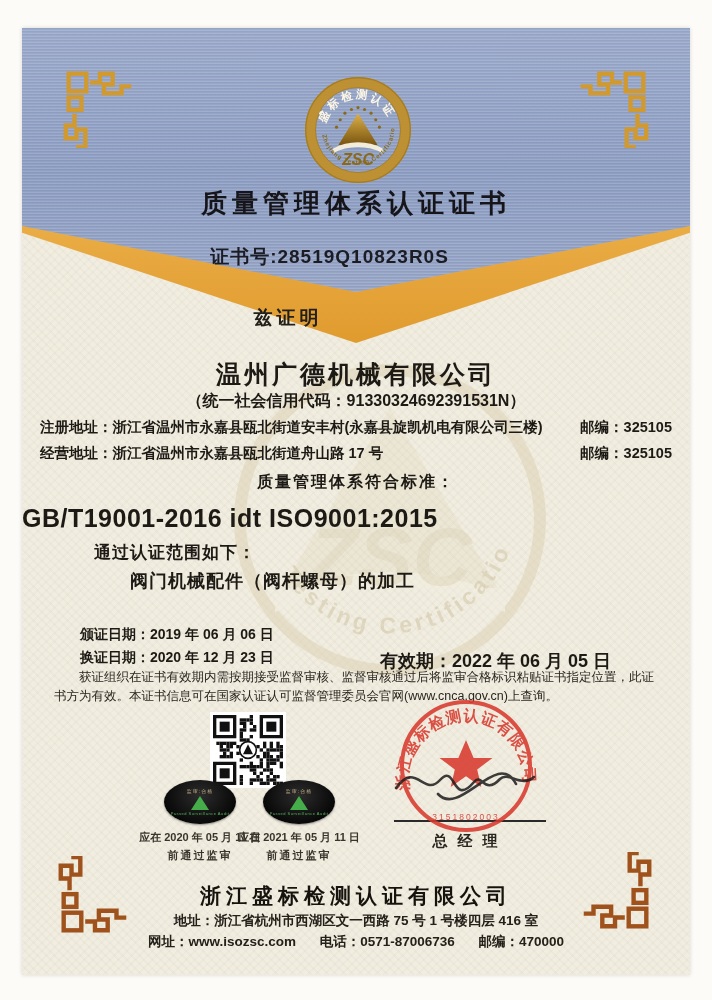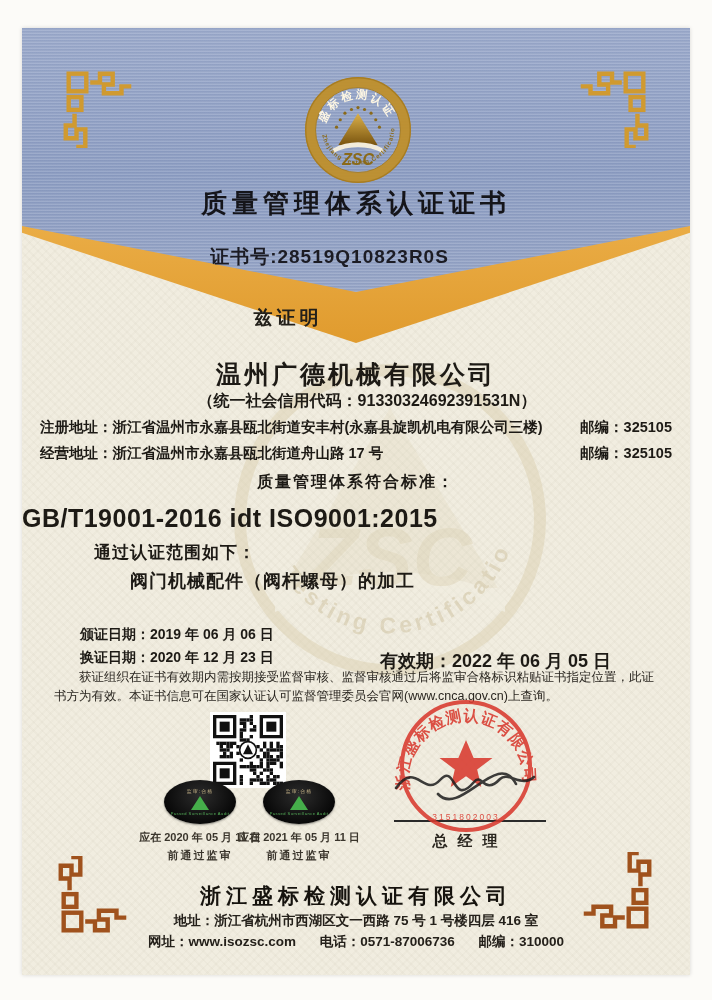--- a/index.html
+++ b/index.html
@@ -35,21 +35,21 @@
   .certno{left:0;top:216px;width:615px;text-align:center;z-index:4;
           font-size:19px;font-weight:bold;color:#1c1c24;letter-spacing:1px;}
   .certify{left:0;top:277px;width:532px;text-align:center;z-index:4;
            font-size:19px;font-weight:bold;color:#23201a;letter-spacing:4px;}
   .logo{left:280px;top:46px;width:112px;height:112px;z-index:4;}
   
   .watermark{left:198px;top:322px;width:340px;height:340px;z-index:1;opacity:.5;pointer-events:none;}
   
   .body-txt{z-index:2;color:#1d1a15;}
   .company{left:0;top:330px;width:668px;text-align:center;font-size:25px;font-weight:bold;letter-spacing:3px;}
-  .credit{left:0;top:363px;width:668px;text-align:center;font-size:16px;font-weight:bold;padding-left:11px;}
+  .credit{left:0;top:363px;width:668px;text-align:center;font-size:16px;font-weight:bold;}
   .addr-row{left:18px;top:390px;width:632px;display:flex;justify-content:space-between;
             font-size:14.5px;font-weight:bold;}
   .addr-row2{top:416px;}
   .std-head{left:0;top:444px;width:668px;text-align:center;font-size:16px;font-weight:bold;letter-spacing:2px;}
   .std-val{left:0;top:476px;width:576px;text-align:left;font-size:25px;font-weight:bold;letter-spacing:.5px;}
   .scope-head{left:72px;top:513px;font-size:17px;font-weight:bold;letter-spacing:1px;}
   .scope-val{left:108px;top:541px;font-size:18px;font-weight:bold;letter-spacing:1px;}
   .d-issue{left:58px;top:598px;font-size:14px;font-weight:bold;}
   .d-renew{left:58px;top:621px;font-size:14px;font-weight:bold;}
   .d-valid{left:358px;top:621px;font-size:18px;font-weight:bold;}
@@ -354,17 +354,17 @@
       </svg>
     </div>
     <div class="abs sig-line"></div>
     <div class="abs sig-title">总经理</div>
 
     <div class="abs f-company">浙江盛标检测认证有限公司</div>
     <div class="abs f-addr">地址：浙江省杭州市西湖区文一西路 75 号 1 号楼四层 416 室</div>
     <div class="abs f-contact">
       <span>网址：www.isozsc.com</span>
       <span>电话：0571-87006736</span>
-      <span>邮编：310000</span>
+      <span>邮编：470000</span>
     </div>
 
   </div>
 </div>
 
 </body></html>

